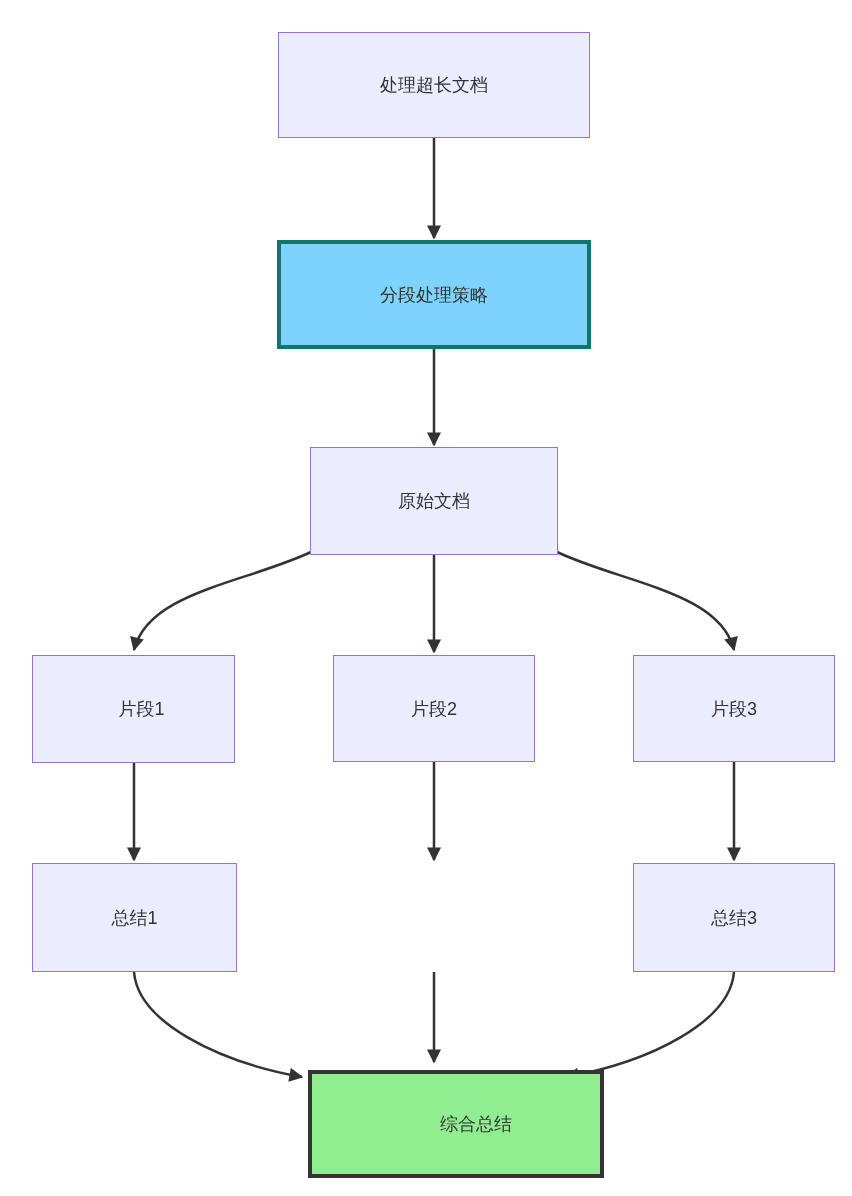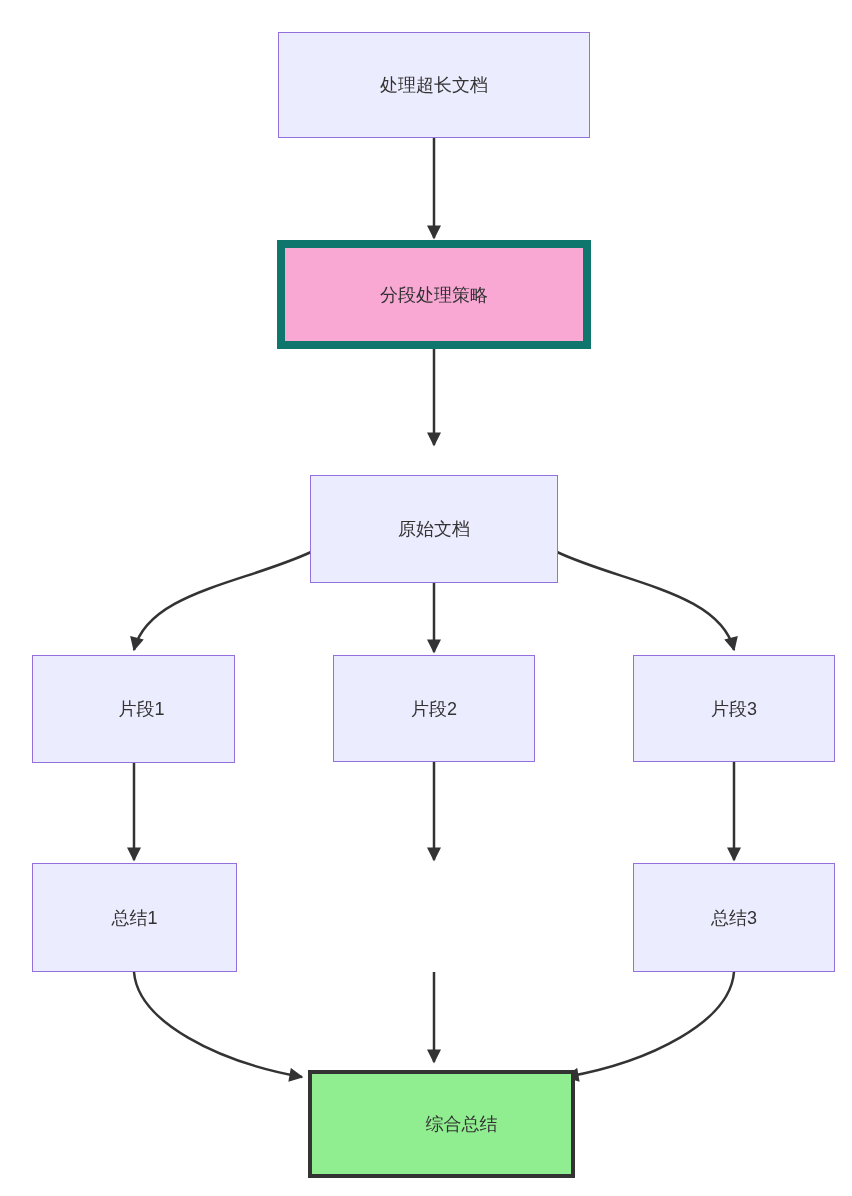--- a/index.html
+++ b/index.html
@@ -29,22 +29,22 @@
     align-items: center;
     justify-content: center;
     font-size: 18px;
     color: #333333;
     background: #ECECFF;
     border: 1.5px solid #9370DB;
     text-align: center;
     white-space: nowrap;
   }
   .node.highlight {
-    background: #f9a8d4;
-    border: 8px solid #0f766e;
+    background: #7dd3fc;
+    border: 4px solid #0f766e;
   }
   .node.result {
     background: #90EE90;
     border: 4px solid #333333;
   }
 </style>
 </head>
 <body>
 
 <div id="canvas">
@@ -65,28 +65,28 @@
     <path class="edge" d="M734 762 V 860" marker-end="url(#arrow)"></path>
     <path class="edge" d="M134 972 C 138 1022, 218 1062, 302 1077" marker-end="url(#arrow)"></path>
     <path class="edge" d="M434 972 V 1062" marker-end="url(#arrow)"></path>
     <path class="edge" d="M734 972 C 730 1022, 650 1062, 566 1077" marker-end="url(#arrow)"></path>
   </svg>
 
   <div class="node" style="left:278px; top:32px; width:312px; height:106px;">处理超长文档</div>
 
   <div class="node highlight" style="left:277px; top:240px; width:314px; height:109px;">分段处理策略</div>
 
-  <div class="node" style="left:310px; top:447px; width:248px; height:108px;margin-top:28px;">原始文档</div>
+  <div class="node" style="left:310px; top:447px; width:248px; height:108px;">原始文档</div>
 
   <div class="node" style="left:32px; top:655px; width:203px; height:108px;padding-left:16px;">片段1</div>
 
   <div class="node" style="left:333px; top:655px; width:202px; height:107px;">片段2</div>
 
   <div class="node" style="left:633px; top:655px; width:202px; height:107px;">片段3</div>
 
   <div class="node" style="left:32px; top:863px; width:205px; height:109px;">总结1</div>
 
 
   <div class="node" style="left:633px; top:863px; width:202px; height:109px;">总结3</div>
 
-  <div class="node result" style="left:308px; top:1070px; width:267px; height:108px;padding-left:40px;">综合总结</div>
+  <div class="node result" style="left:308px; top:1070px; width:296px; height:108px;padding-left:40px;">综合总结</div>
 
 </div>
 
 </body></html>

